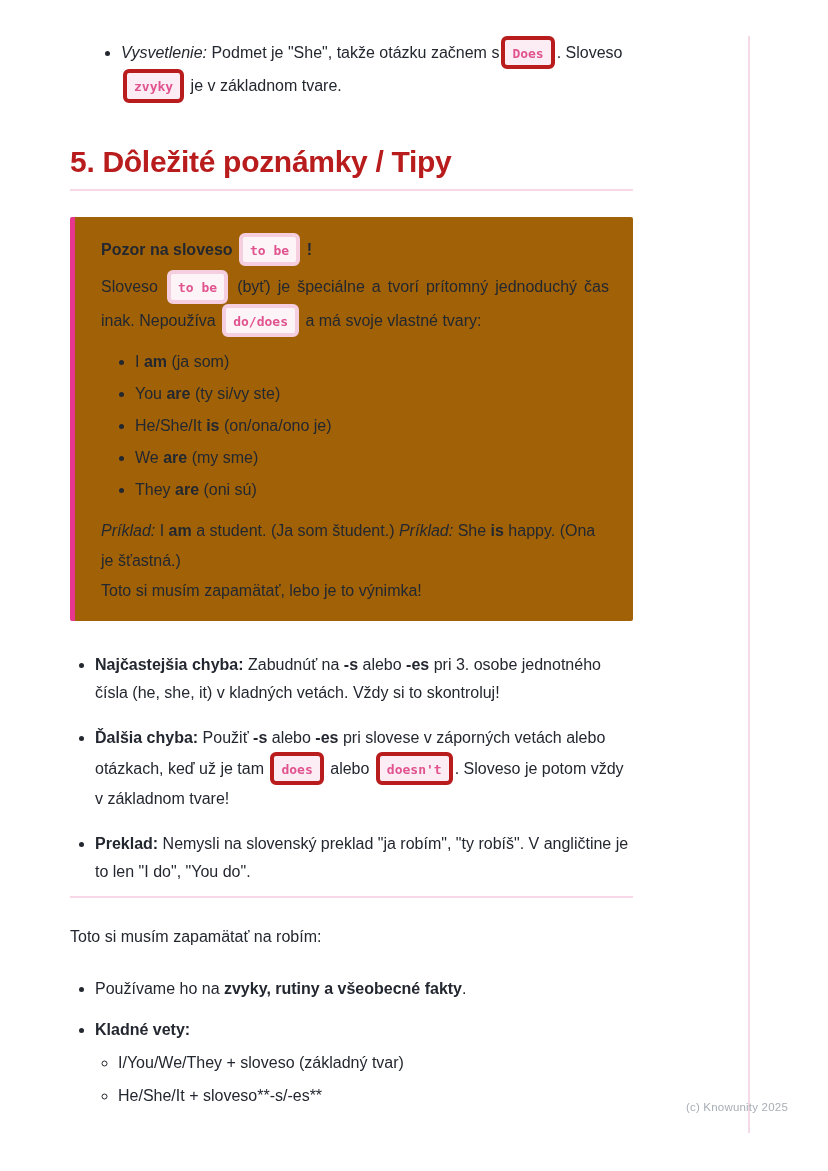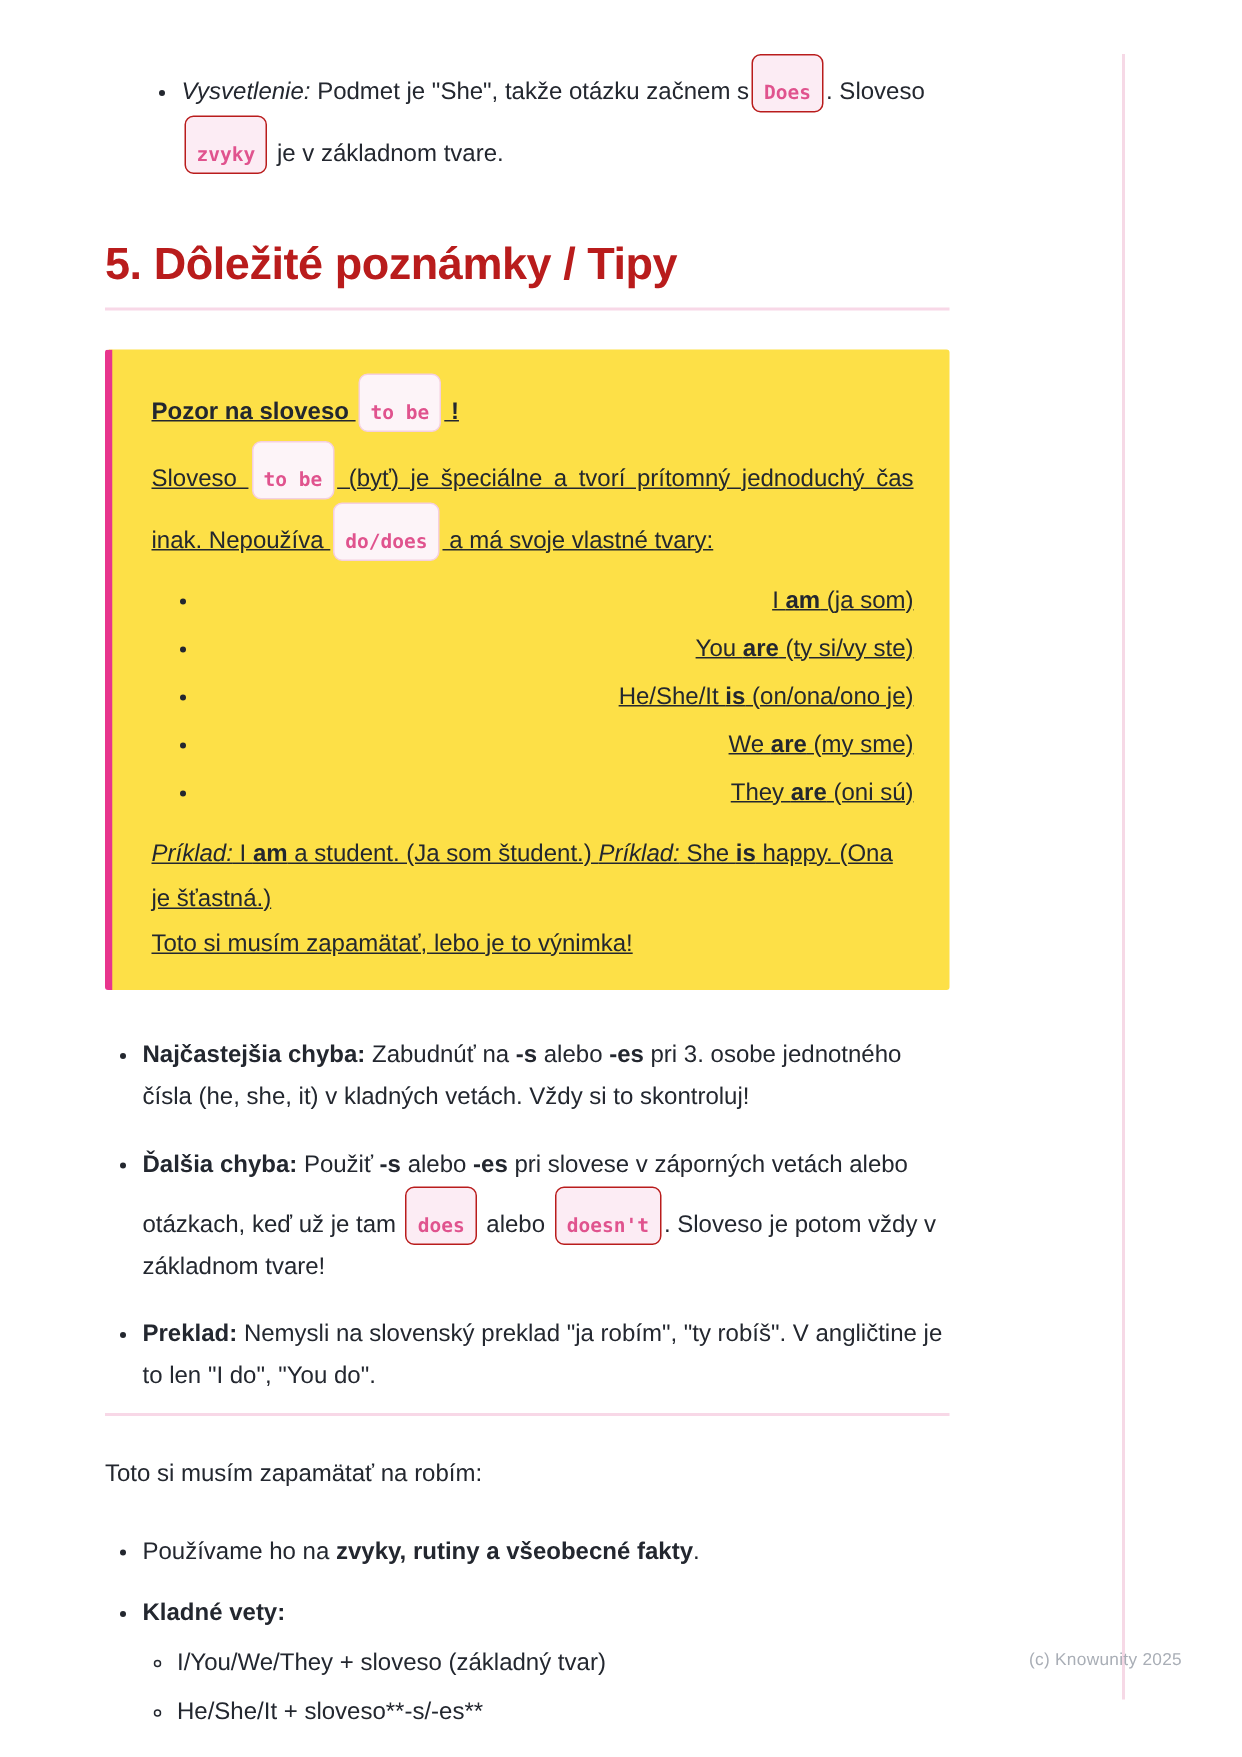--- a/index.html
+++ b/index.html
@@ -21,26 +21,26 @@
 
   
   h2.sec-heading {
     margin:42px 0 0; font-size:30px; font-weight:700; color:#b91c1c;
     letter-spacing:-0.3px; line-height:1.15;
   }
   hr.sec-rule { border:none; border-top:2px solid #f8d8e7; margin:10px 0 0; }
 
   
   .callout {
-    margin-top:26px; background:#fde047; border-left:5px solid #e8358d;
-    border-radius:2px; padding:16px 24px 16px 26px;text-decoration:underline;
+    margin-top:26px; background:#a16207; border-left:5px solid #e8358d;
+    border-radius:2px; padding:16px 24px 16px 26px;
   }
   .callout-title { font-weight:700; line-height:30px; margin-bottom:4px; }
   .callout-para { text-align:justify; line-height:31px; margin-bottom:8px; }
-  .callout-list { list-style:disc; padding-left:34px; margin:13px 0 14px;text-align:right; }
+  .callout-list { list-style:disc; padding-left:34px; margin:13px 0 14px; }
   .callout-list li { line-height:24px; margin-bottom:8px; }
   .callout-list li:last-child { margin-bottom:0; }
   .callout-example { line-height:30px; }
   .callout-note { line-height:29px; }
 
   
   .tips-list { margin:30px 0 0; padding-left:25px; list-style:disc; }
   .tips-list li { line-height:28px; margin-bottom:17px; }
   .tips-list li:last-child { margin-bottom:0; }
 
@@ -50,22 +50,22 @@
   .summary-list > li { line-height:25px; margin-bottom:16px; }
   .sub-list { list-style:circle; padding-left:23px; margin-top:9px; }
   .sub-list li { line-height:24px; margin-bottom:9px; }
 
   
   .seg-b { font-weight:700; }
   .seg-i { font-style:italic; }
   .seg-c {
     font-family:"DejaVu Sans Mono","Liberation Mono",monospace;
     font-size:13px; font-weight:700; color:#e0538e;
-    background:#fcecf4; border:1px solid #b91c1c; border-radius:6px;
-    padding:18px 7px 3px; margin:0 2px; white-space:nowrap;
+    background:#fcecf4; border:4px solid #b91c1c; border-radius:6px;
+    padding:6px 7px 3px; margin:0 2px; white-space:nowrap;
     display:inline-block; line-height:1.25; vertical-align:baseline;
   }
   .callout .seg-c { background:#fdf4f8; border-color:#f5cfe0; }
 
   .footer {
     position:absolute; top:1101px; right:40px;
     font-size:11.5px; color:#a9aeb6; letter-spacing:0.2px;
   }
 </style>
 </head>

